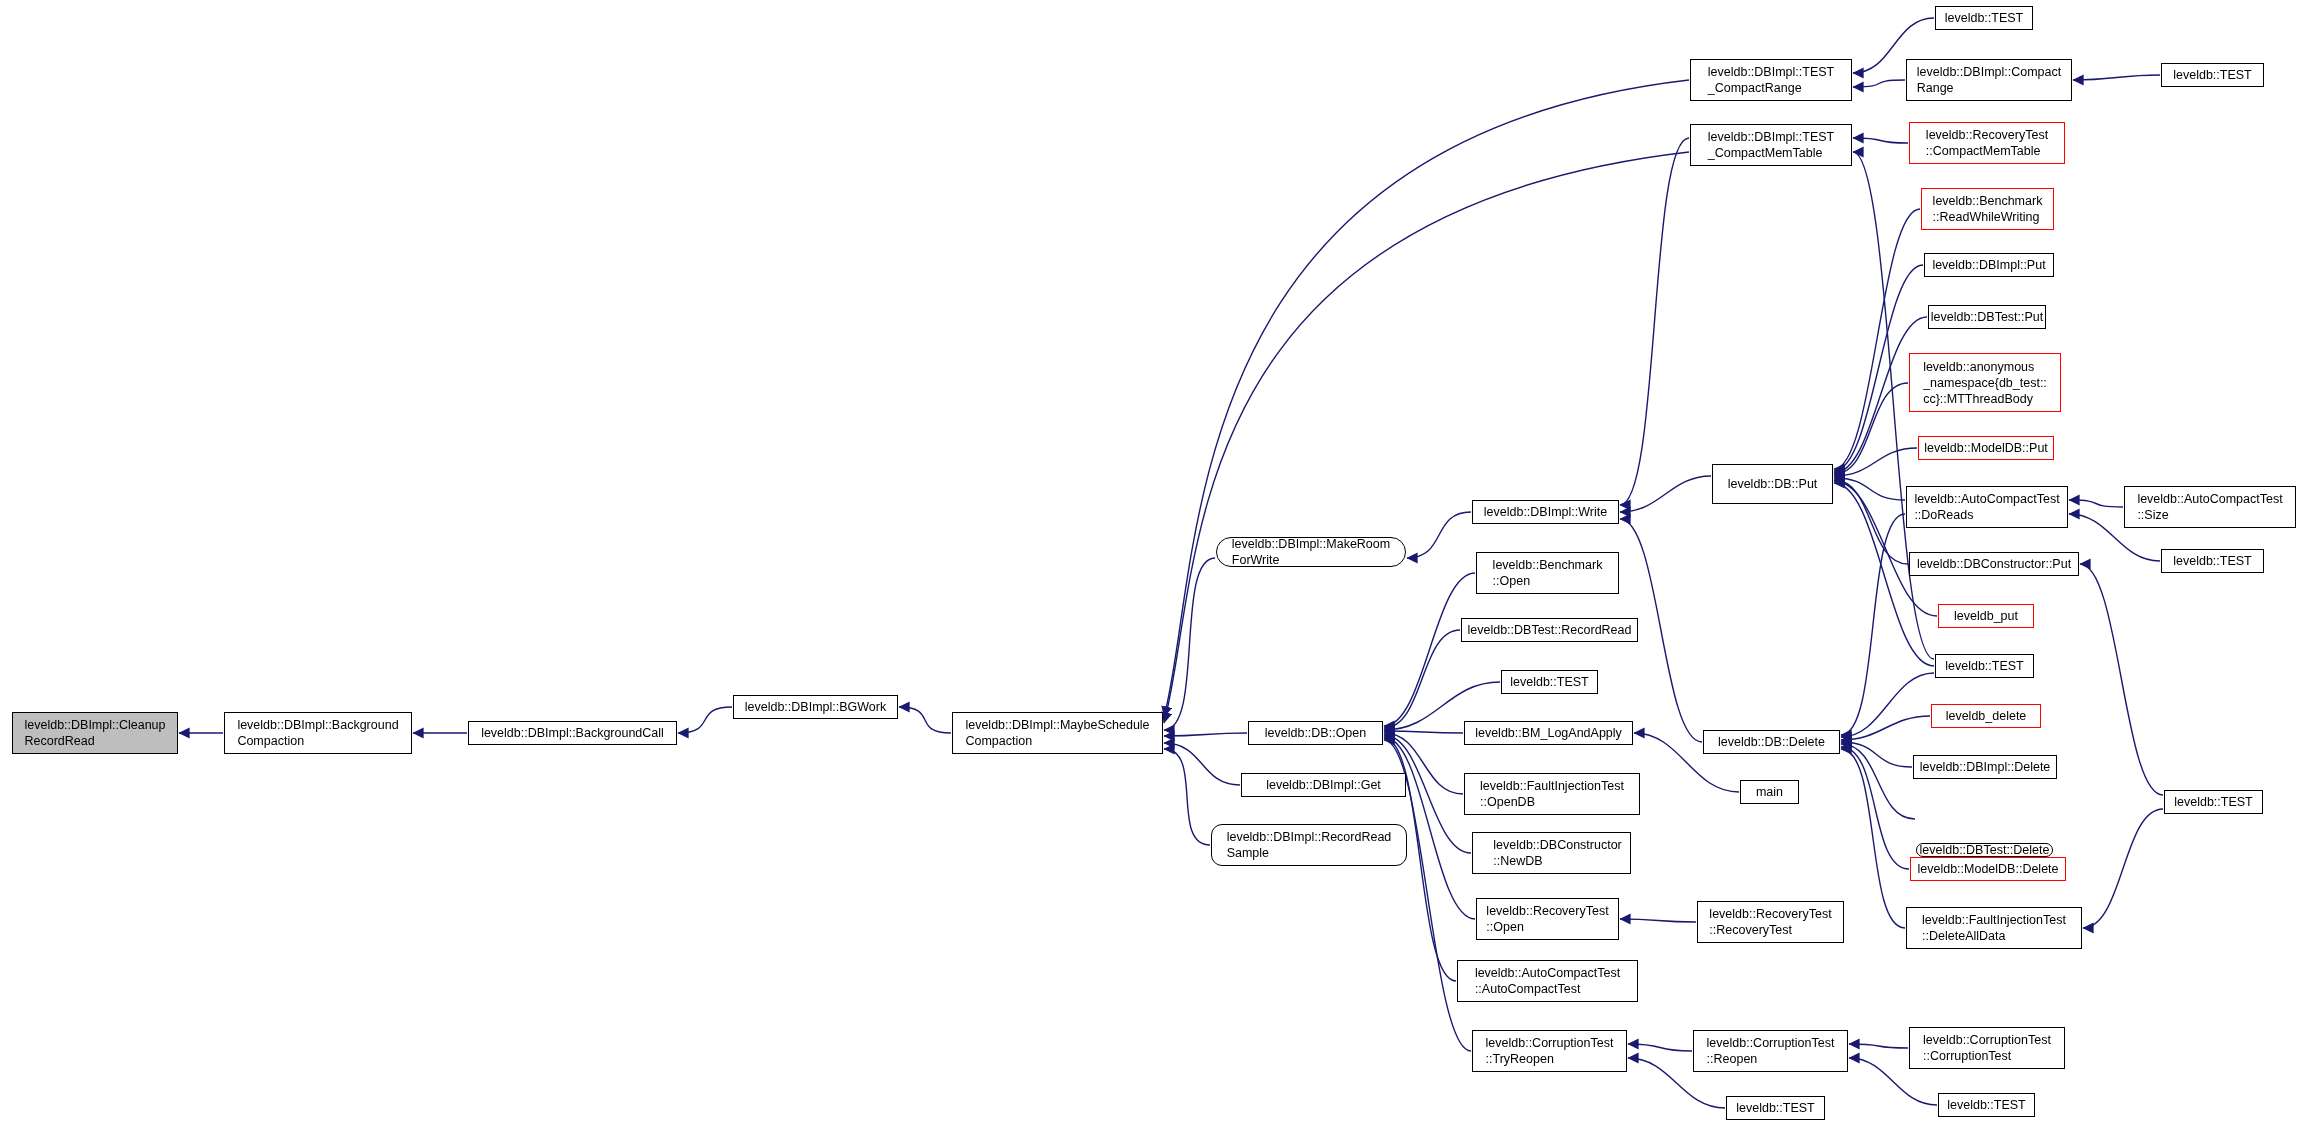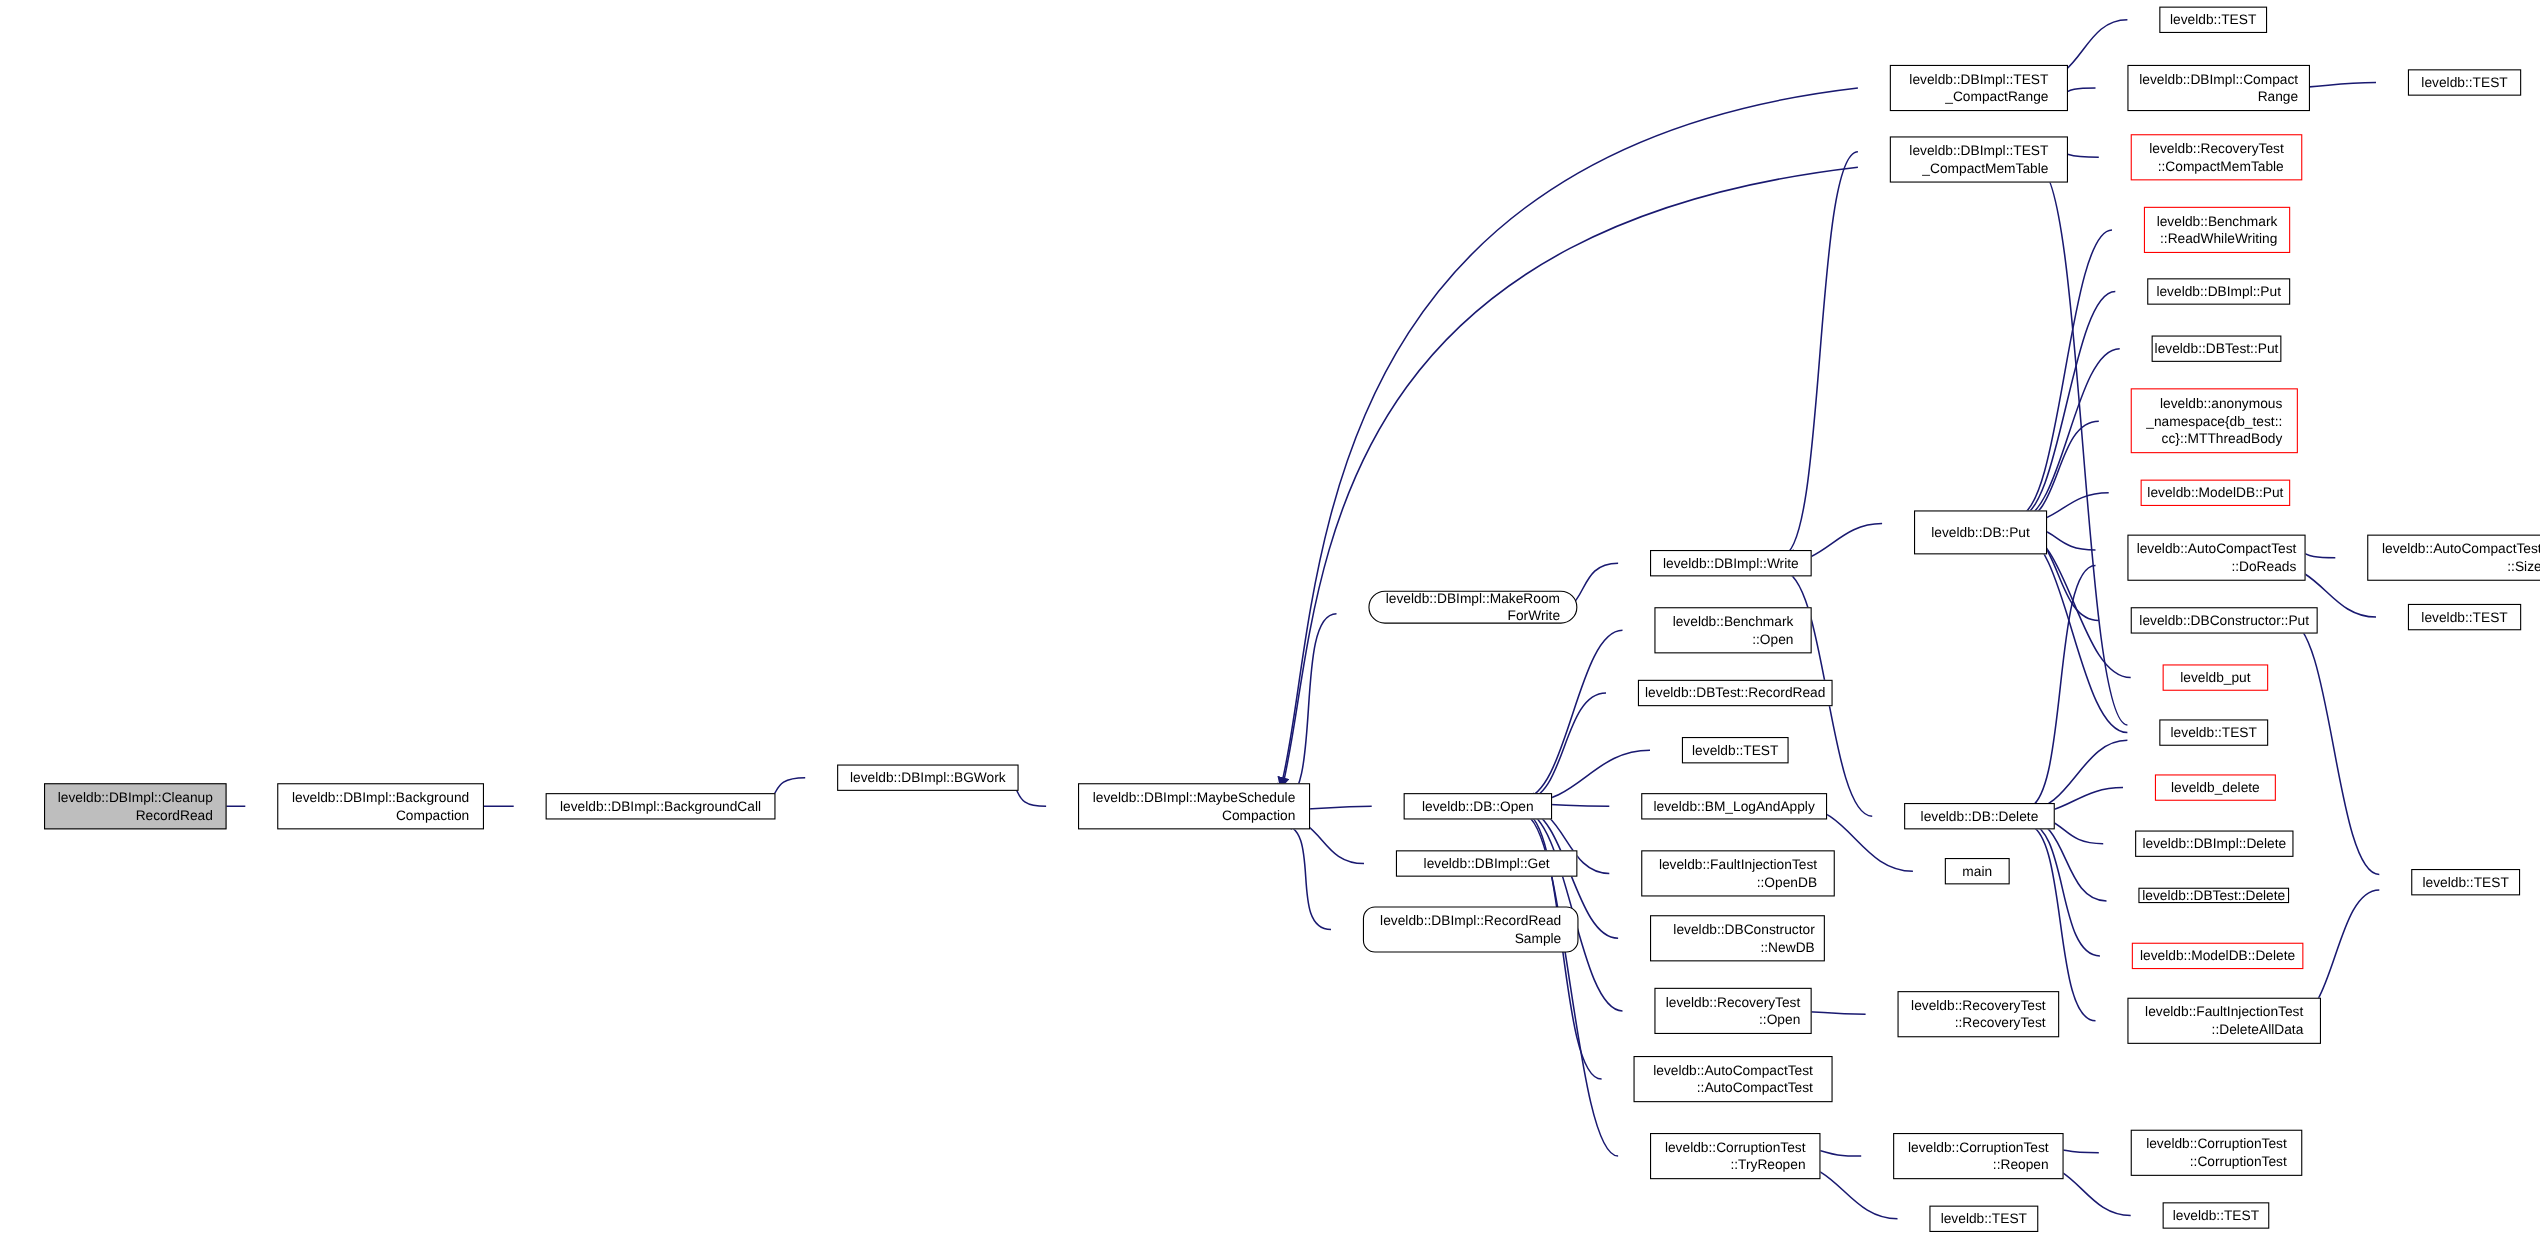--- a/index.html
+++ b/index.html
@@ -15,28 +15,27 @@
     position: absolute;
     left: 0; top: 0;
     width: 2309px; height: 1129px;
   }
   .node {
     position: absolute;
     box-sizing: border-box;
     display: flex;
     align-items: center;
     justify-content: center;
-    text-align: right;
+    text-align: left;
     background: #ffffff;
     border: 1.5px solid #000000;
     color: #000000;
     font-size: 12.5px;
     line-height: 16px;
     cursor: pointer;
-    margin-left: 28px;
   }
   .node .node-label { white-space: pre-line; padding: 0 2px; }
   .node.root { background: #bebebe; cursor: default; }
   .node.truncated { border-color: #ff0000; }
 </style>
 </head>
 <body>
 
 <div id="canvas">
   <svg id="edge-layer" xmlns="http://www.w3.org/2000/svg">
@@ -254,21 +253,21 @@
     </div>
     <div class="node" style="left: 1703px; top: 730px; width: 137px; height: 24px;">
       <span class="node-label">leveldb::DB::Delete</span>
     </div>
     <div class="node truncated" style="left: 1931px; top: 704px; width: 110px; height: 24px;">
       <span class="node-label">leveldb_delete</span>
     </div>
     <div class="node" style="left: 1913px; top: 755px; width: 144px; height: 24px;">
       <span class="node-label">leveldb::DBImpl::Delete</span>
     </div>
-    <div class="node" style="left: 1916px; top: 807px; width: 137px; height: 14px;">
+    <div class="node" style="left: 1916px; top: 843px; width: 137px; height: 14px; border-radius: 10px;">
       <span class="node-label">leveldb::DBTest::Delete</span>
     </div>
     <div class="node truncated" style="left: 1910px; top: 857px; width: 156px; height: 24px;">
       <span class="node-label">leveldb::ModelDB::Delete</span>
     </div>
     <div class="node" style="left: 1906px; top: 907px; width: 176px; height: 42px;">
       <span class="node-label">leveldb::FaultInjectionTest
 ::DeleteAllData</span>
     </div>
     <div class="node" style="left: 2164px; top: 790px; width: 99px; height: 24px;">

